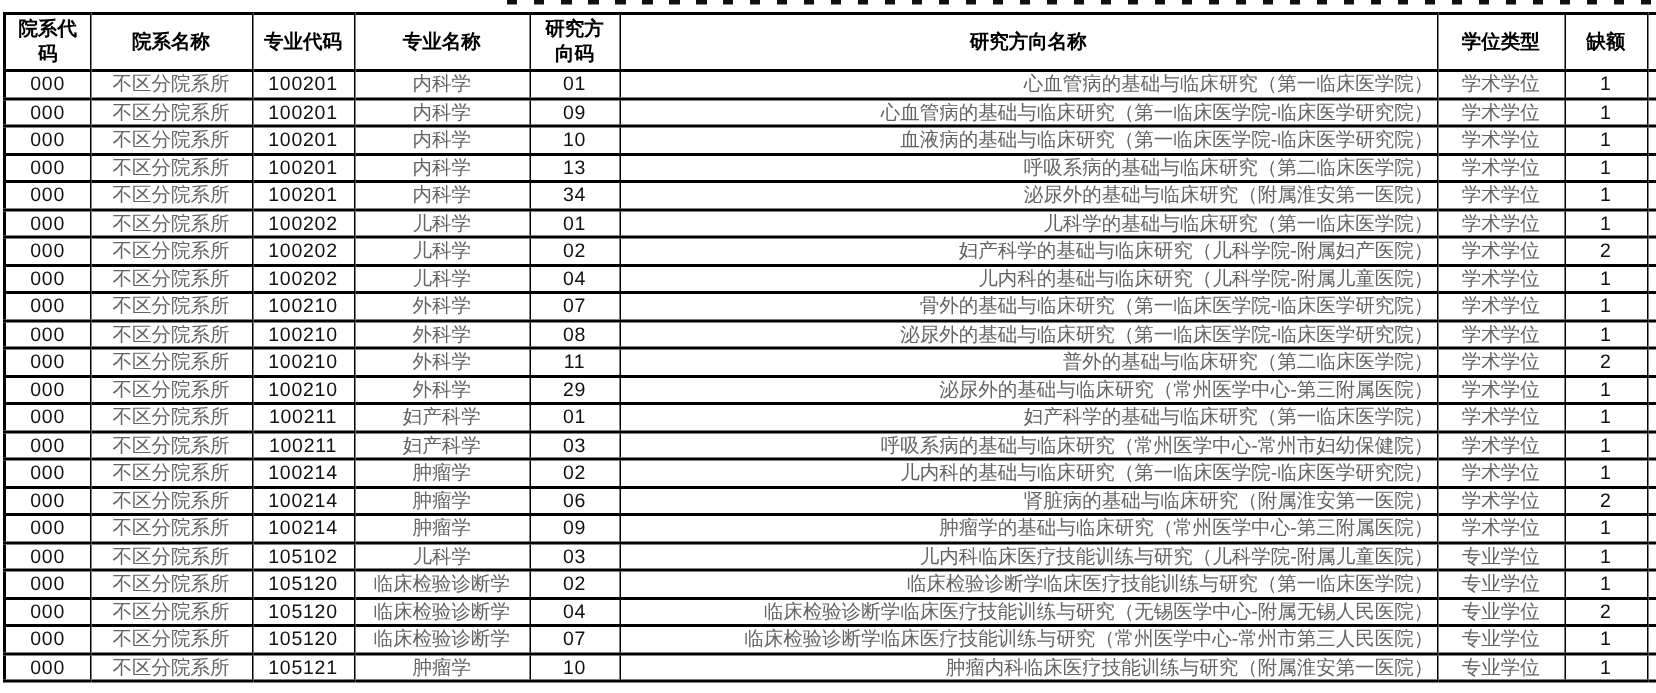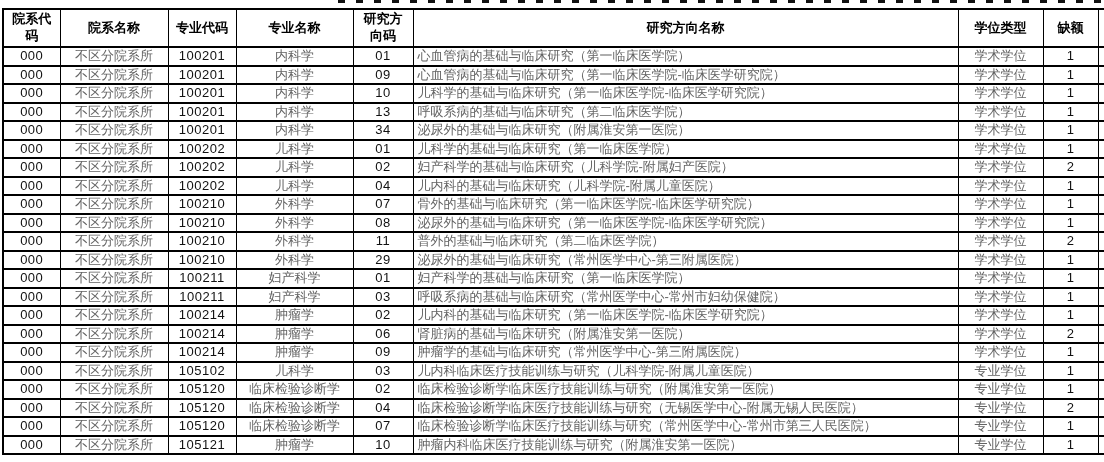--- a/index.html
+++ b/index.html
@@ -13,21 +13,21 @@
   table.grid{position:absolute;top:8px;left:2px;width:1102px;
     border-collapse:collapse;table-layout:fixed;
     border:2px solid #000;}
   .grid th,.grid td{border:1px solid #000;border-top-width:2px;border-bottom-width:2px;
     padding:0 2px;overflow:hidden;white-space:nowrap;vertical-align:middle;}
   .grid th{font-size:13px;font-weight:bold;color:#000;text-align:center;
     white-space:pre-line;line-height:1.3;height:34px;padding:1px 1px;}
   .grid td{font-size:13px;height:16.5px;line-height:16.5px;text-align:center;}
   .grid td.num{color:#111;letter-spacing:0.5px;}
   .grid td.cn{color:#646464;letter-spacing:0;}
-  .grid td.dir{text-align:left;padding-left:4px;}
+  .grid td.dir{text-align:right;padding-left:4px;}
   .grid td.sliver{padding:0;}
 </style>
 </head>
 <body>
 
 <div class="sheet">
   <div class="title-frag"></div>
 
   <table class="grid">
     <colgroup>
@@ -78,21 +78,21 @@
           <td class="cn">学术学位</td>
           <td class="num">1</td>
           <td class="sliver"></td>
         </tr>
         <tr>
           <td class="num">000</td>
           <td class="cn">不区分院系所</td>
           <td class="num">100201</td>
           <td class="cn">内科学</td>
           <td class="num">10</td>
-          <td class="cn dir">儿科学的基础与临床研究（第一临床医学院-临床医学研究院）</td>
+          <td class="cn dir">血液病的基础与临床研究（第一临床医学院-临床医学研究院）</td>
           <td class="cn">学术学位</td>
           <td class="num">1</td>
           <td class="sliver"></td>
         </tr>
         <tr>
           <td class="num">000</td>
           <td class="cn">不区分院系所</td>
           <td class="num">100201</td>
           <td class="cn">内科学</td>
           <td class="num">13</td>
@@ -254,21 +254,21 @@
           <td class="cn">专业学位</td>
           <td class="num">1</td>
           <td class="sliver"></td>
         </tr>
         <tr>
           <td class="num">000</td>
           <td class="cn">不区分院系所</td>
           <td class="num">105120</td>
           <td class="cn">临床检验诊断学</td>
           <td class="num">02</td>
-          <td class="cn dir">临床检验诊断学临床医疗技能训练与研究（附属淮安第一医院）</td>
+          <td class="cn dir">临床检验诊断学临床医疗技能训练与研究（第一临床医学院）</td>
           <td class="cn">专业学位</td>
           <td class="num">1</td>
           <td class="sliver"></td>
         </tr>
         <tr>
           <td class="num">000</td>
           <td class="cn">不区分院系所</td>
           <td class="num">105120</td>
           <td class="cn">临床检验诊断学</td>
           <td class="num">04</td>

